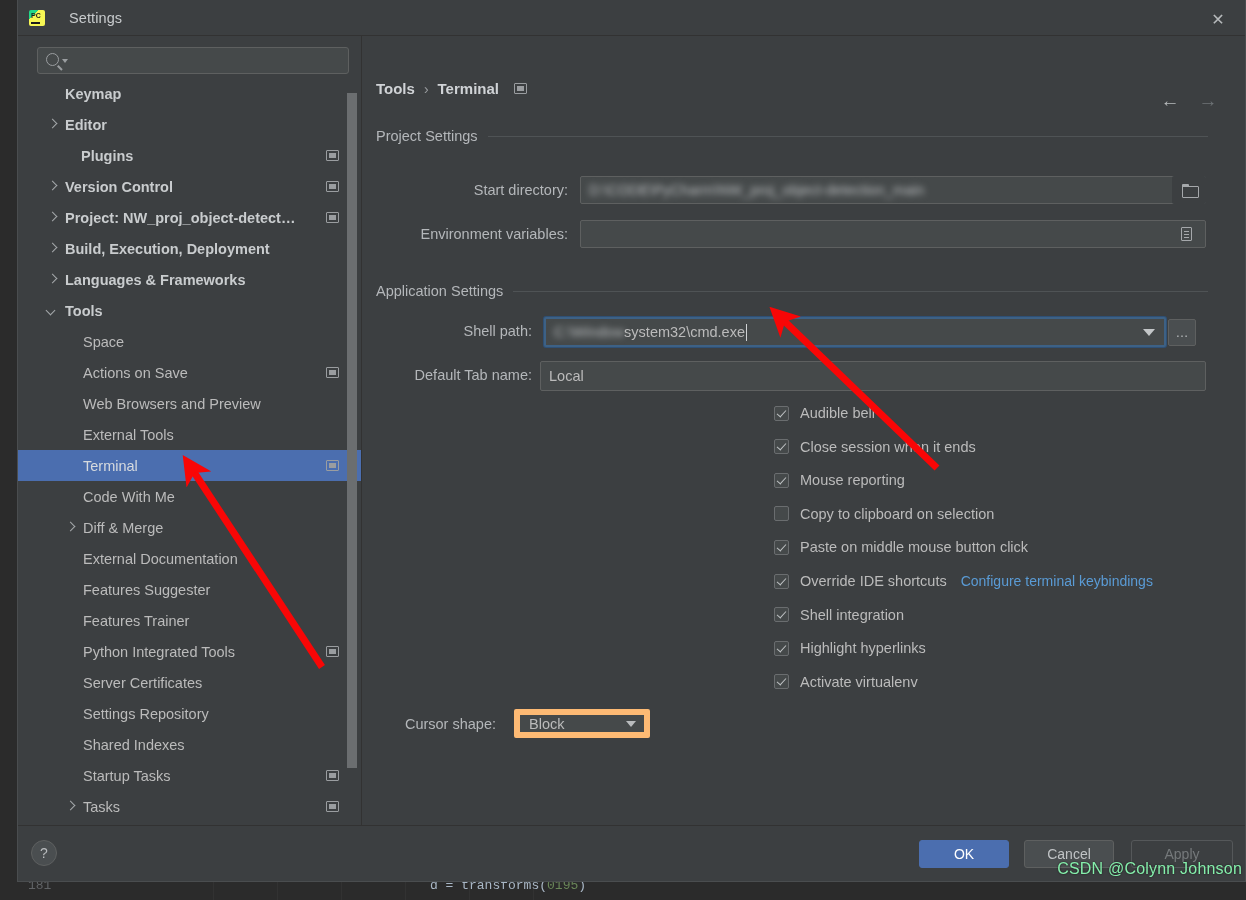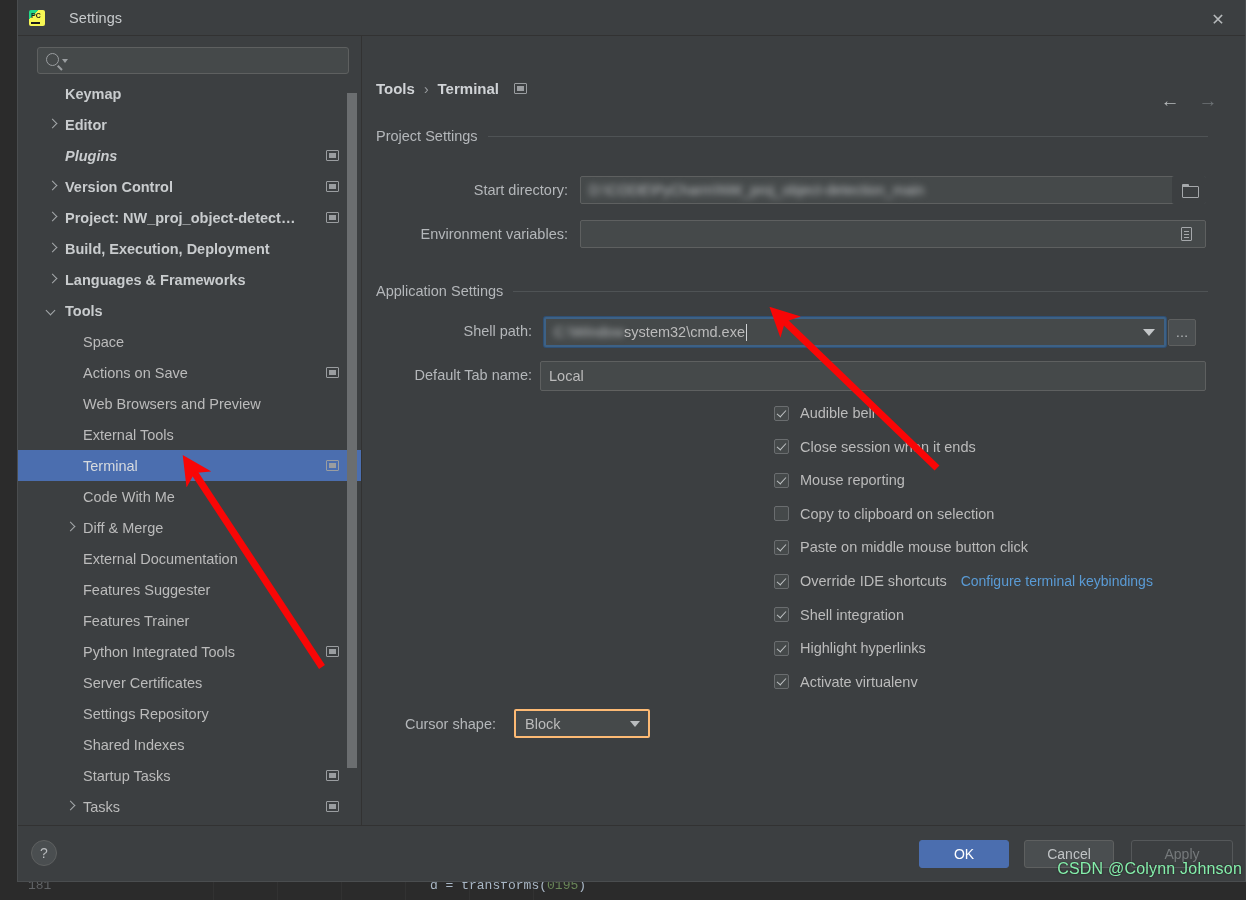--- a/index.html
+++ b/index.html
@@ -223,21 +223,21 @@
   .list-glyph i {
     position: absolute; left: 2px; width: 5px; height: 1.4px; background: #a5a8ab;
   }
   .list-glyph i:nth-child(1) { top: 2.5px; }
   .list-glyph i:nth-child(2) { top: 5.5px; }
   .list-glyph i:nth-child(3) { top: 8.5px; }
 
   
   .combo {
     position: absolute; background: #45494a;
-    border: 2px solid #fdba74; border-radius: 2px;
+    border: 6px solid #fdba74; border-radius: 2px;
     display: flex; align-items: center;
     font-size: 14.5px; color: #bbbbbb;
   }
   .combo .txt { padding-left: 9px; }
   .combo .arrow-box {
     position: absolute; right: 0; top: 0; bottom: 0; width: 26px;
     display: flex; align-items: center; justify-content: center;
   }
   .combo .arrow-box::after {
     content: ""; border-left: 5px solid transparent; border-right: 5px solid transparent;
@@ -340,21 +340,21 @@
       <div id="tree">
         <div id="tree-rows">
             <div class="tree-row bold">
               <span class="label" style="left: 47px;">Keymap</span>
             </div>
             <div class="tree-row bold">
               <span class="arrow right" style="left: 29px;"></span>
               <span class="label" style="left: 47px;">Editor</span>
             </div>
             <div class="tree-row bold">
-              <span class="label" style="left: 47px; font-style: italic;">Plugins</span>
+              <span class="label" style="left: 63px;">Plugins</span>
               <span class="scope-icon"></span>
             </div>
             <div class="tree-row bold">
               <span class="arrow right" style="left: 29px;"></span>
               <span class="label" style="left: 47px;">Version Control</span>
               <span class="scope-icon"></span>
             </div>
             <div class="tree-row bold">
               <span class="arrow right" style="left: 29px;"></span>
               <span class="label" style="left: 47px;">Project: NW_proj_object-detect…</span>

